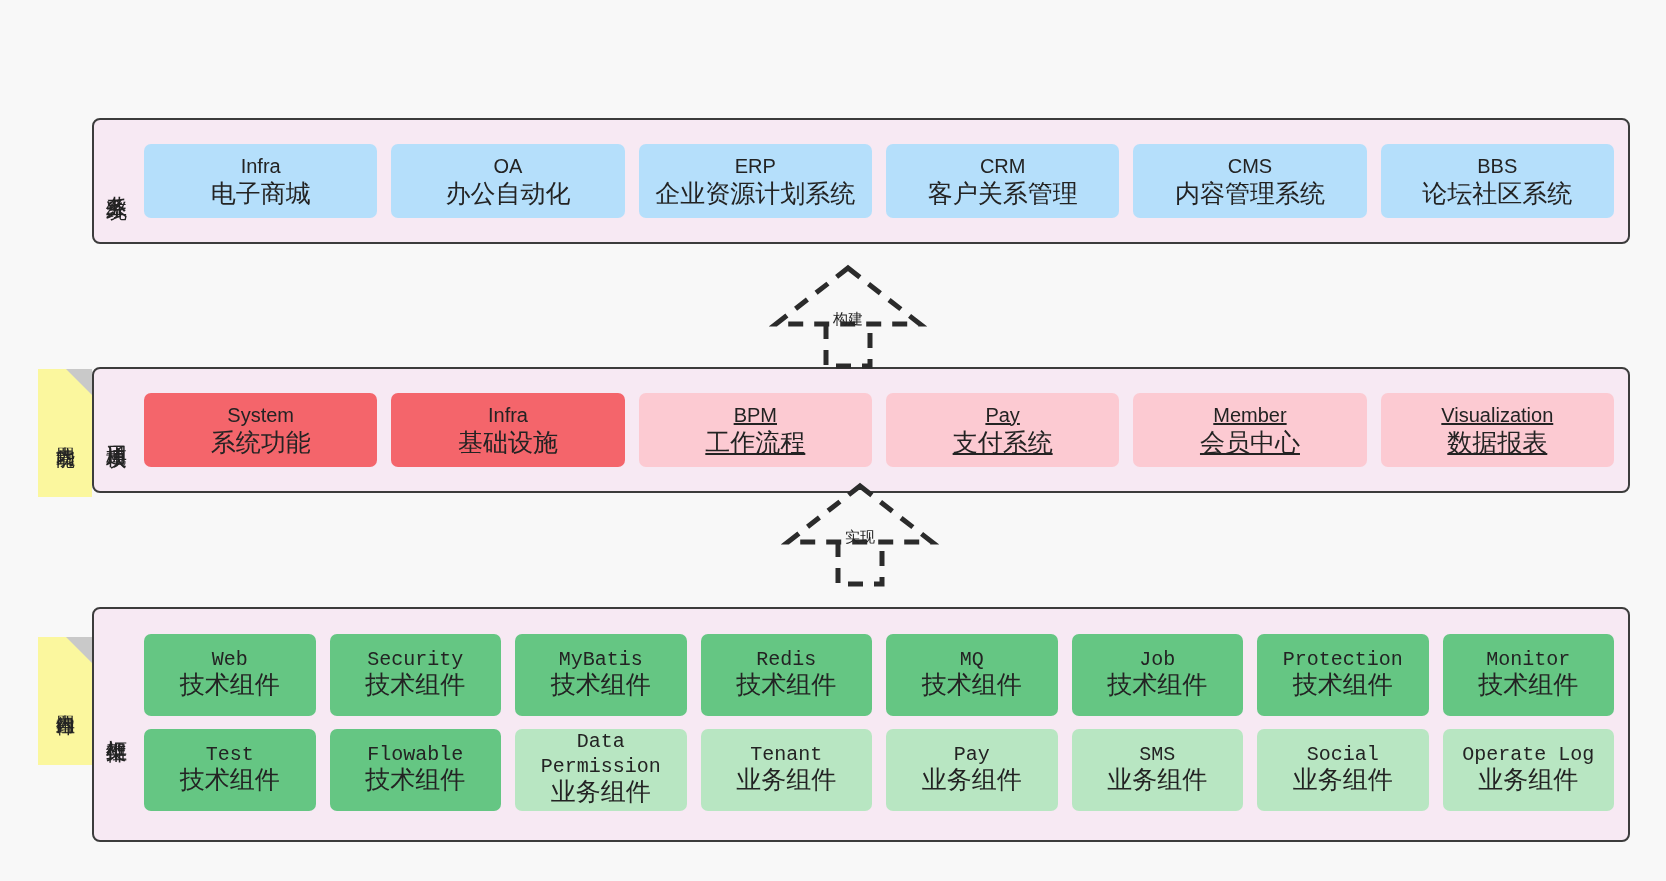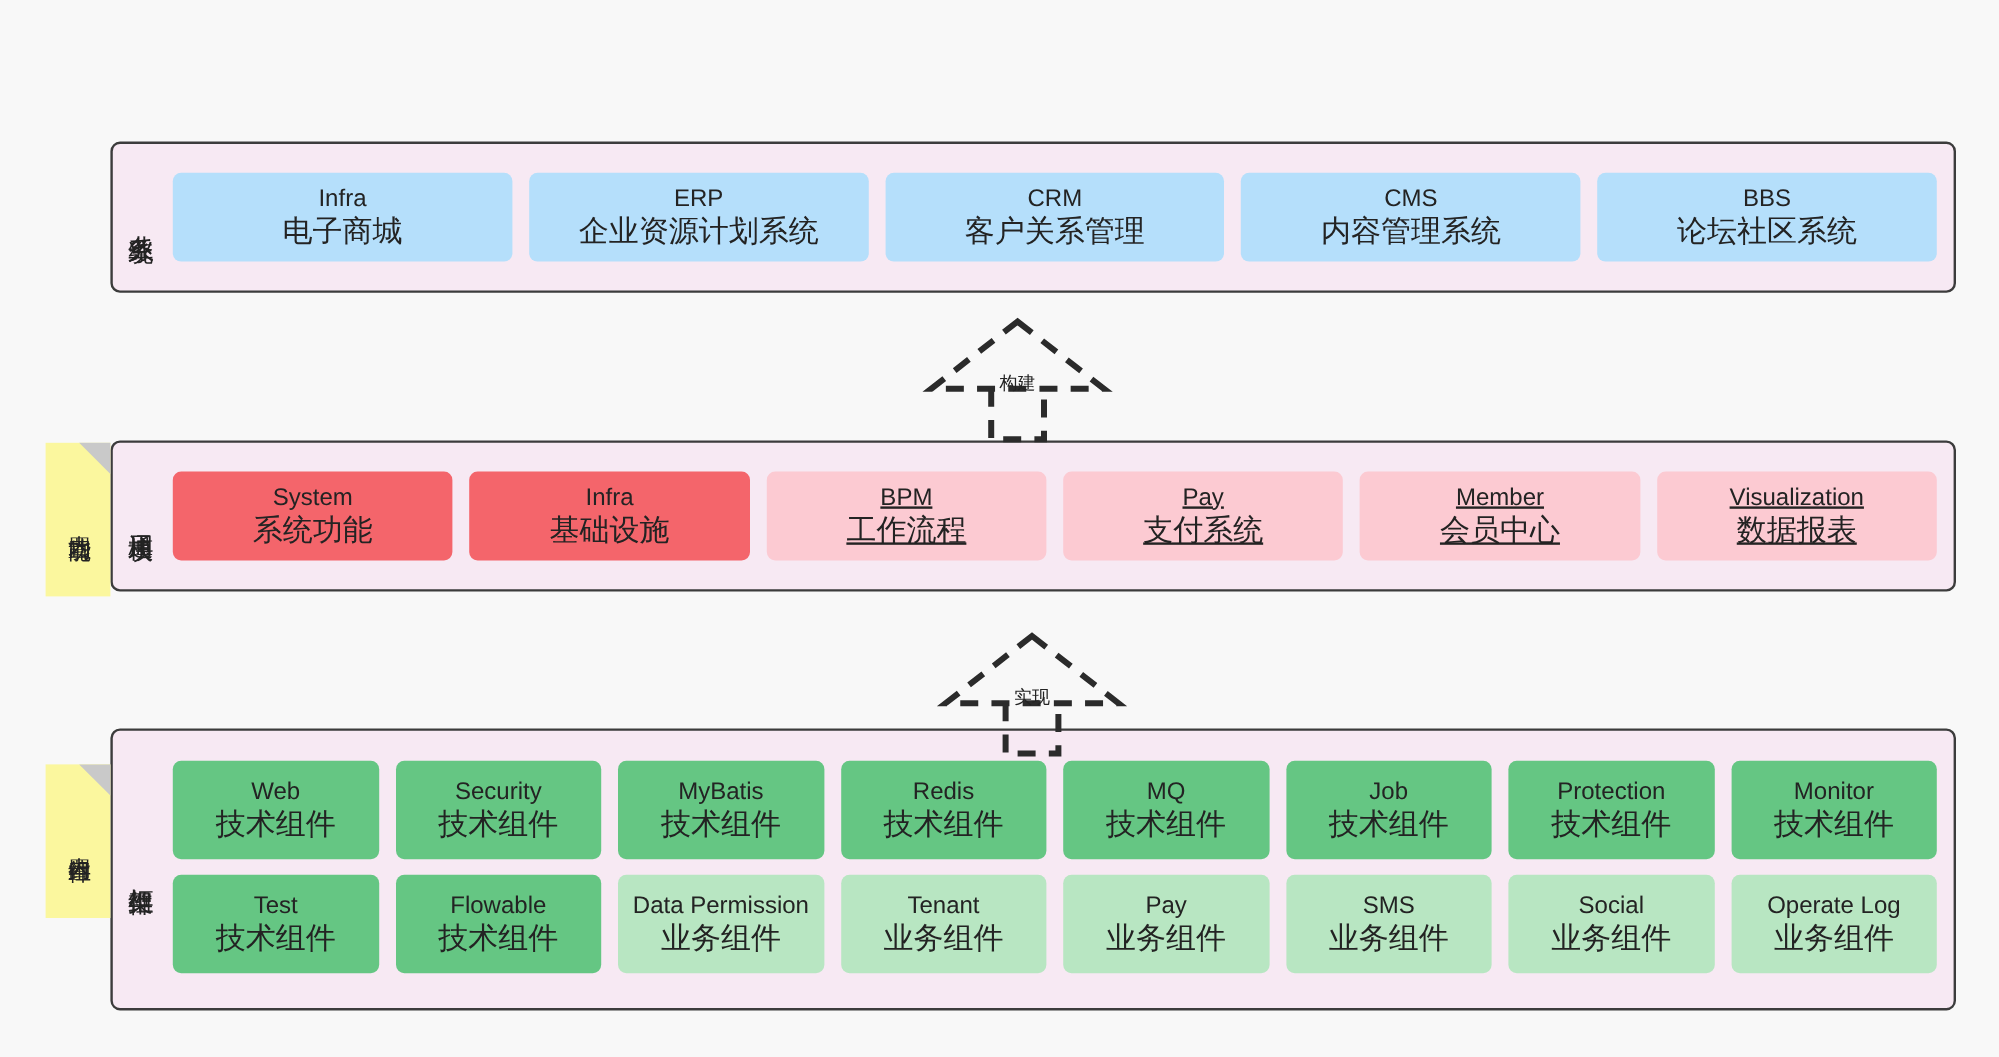--- a/index.html
+++ b/index.html
@@ -86,21 +86,21 @@
   
   #layer-business  { left: 92px;  top: 118px; width: 1538px; height: 126px; }
   #layer-business .layer-body { padding-top: 10px; padding-bottom: 10px; }
   #layer-business .node { height: 74px; }
 
   #layer-modules   { left: 92px;  top: 367px; width: 1538px; height: 126px; }
   #layer-modules .layer-body { padding-top: 10px; padding-bottom: 10px; }
   #layer-modules .node { height: 74px; }
 
   #layer-framework { left: 92px;  top: 607px; width: 1538px; height: 235px; }
-  #layer-framework .layer-body { padding-top: 12px; padding-bottom: 16px; gap: 13px; }
+  #layer-framework .layer-body { padding-top: 12px; padding-bottom: 16px; gap: 13px; font-family: Liberation Mono, monospace; }
   #layer-framework .node { height: 82px; }
 
   
   .sticky {
     position: absolute;
     width: 54px;
     background: #fbf79e;
     display: flex;
     align-items: center;
     justify-content: center;
@@ -126,21 +126,21 @@
   #sticky-framework { left: 38px; top: 637px; height: 128px; }
 
   
   .connector {
     position: absolute;
     width: 160px;
     height: 110px;
     z-index: 2;
   }
   #connector-build   { left: 768px; top: 262px; }
-  #connector-realize { left: 780px; top: 524px; }
+  #connector-realize { left: 780px; top: 480px; }
 
   .connector svg { display: block; width: 160px; height: 110px; }
 
   .connector-label {
     position: absolute;
     left: 0;
     top: 48px;
     width: 160px;
     text-align: center;
     font-size: 15px;
@@ -156,20 +156,24 @@
 
   <div class="layer" id="layer-business">
     <div class="layer-title">业务系统</div>
     <div class="layer-body">
       <div class="row">
         <div class="node c-blue">
           <span class="n-name">Infra</span>
           <span class="n-sub">电子商城</span>
         </div>
         <div class="node c-blue">
+          <span class="n-name">OA</span>
+          <span class="n-sub">办公自动化</span>
+        </div>
+        <div class="node c-blue">
           <span class="n-name">ERP</span>
           <span class="n-sub">企业资源计划系统</span>
         </div>
         <div class="node c-blue">
           <span class="n-name">CRM</span>
           <span class="n-sub">客户关系管理</span>
         </div>
         <div class="node c-blue">
           <span class="n-name">CMS</span>
           <span class="n-sub">内容管理系统</span>

